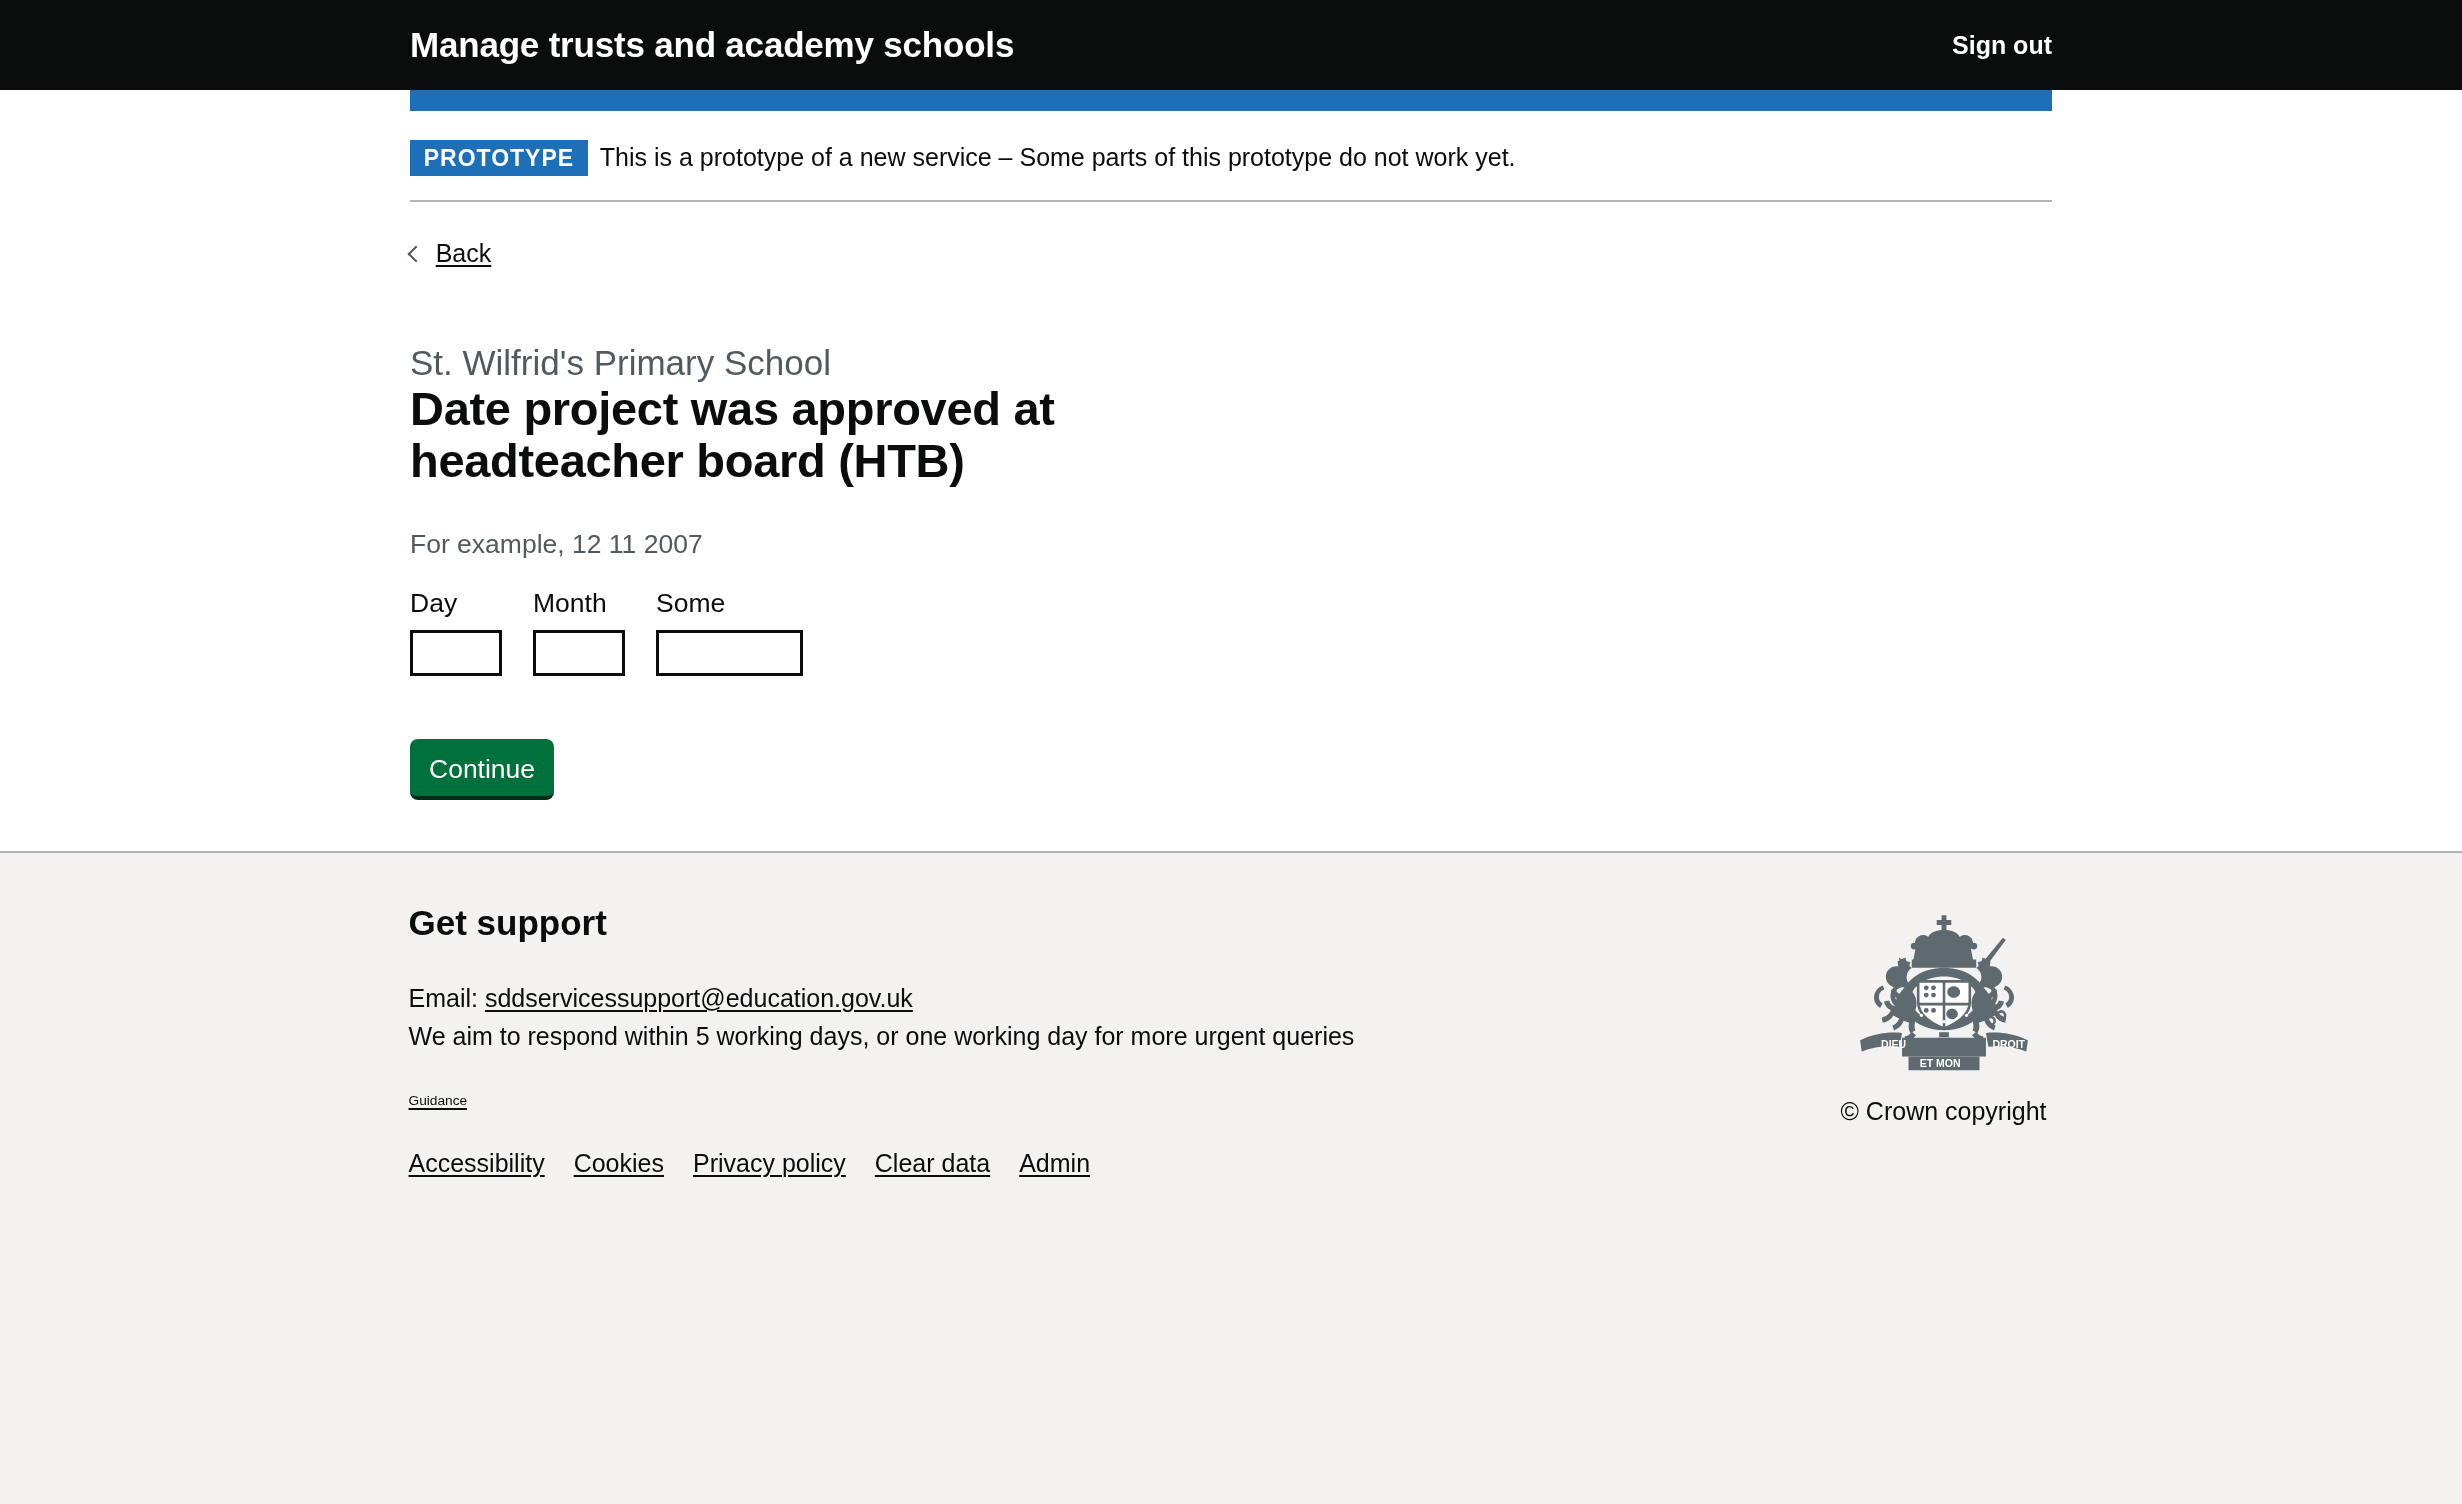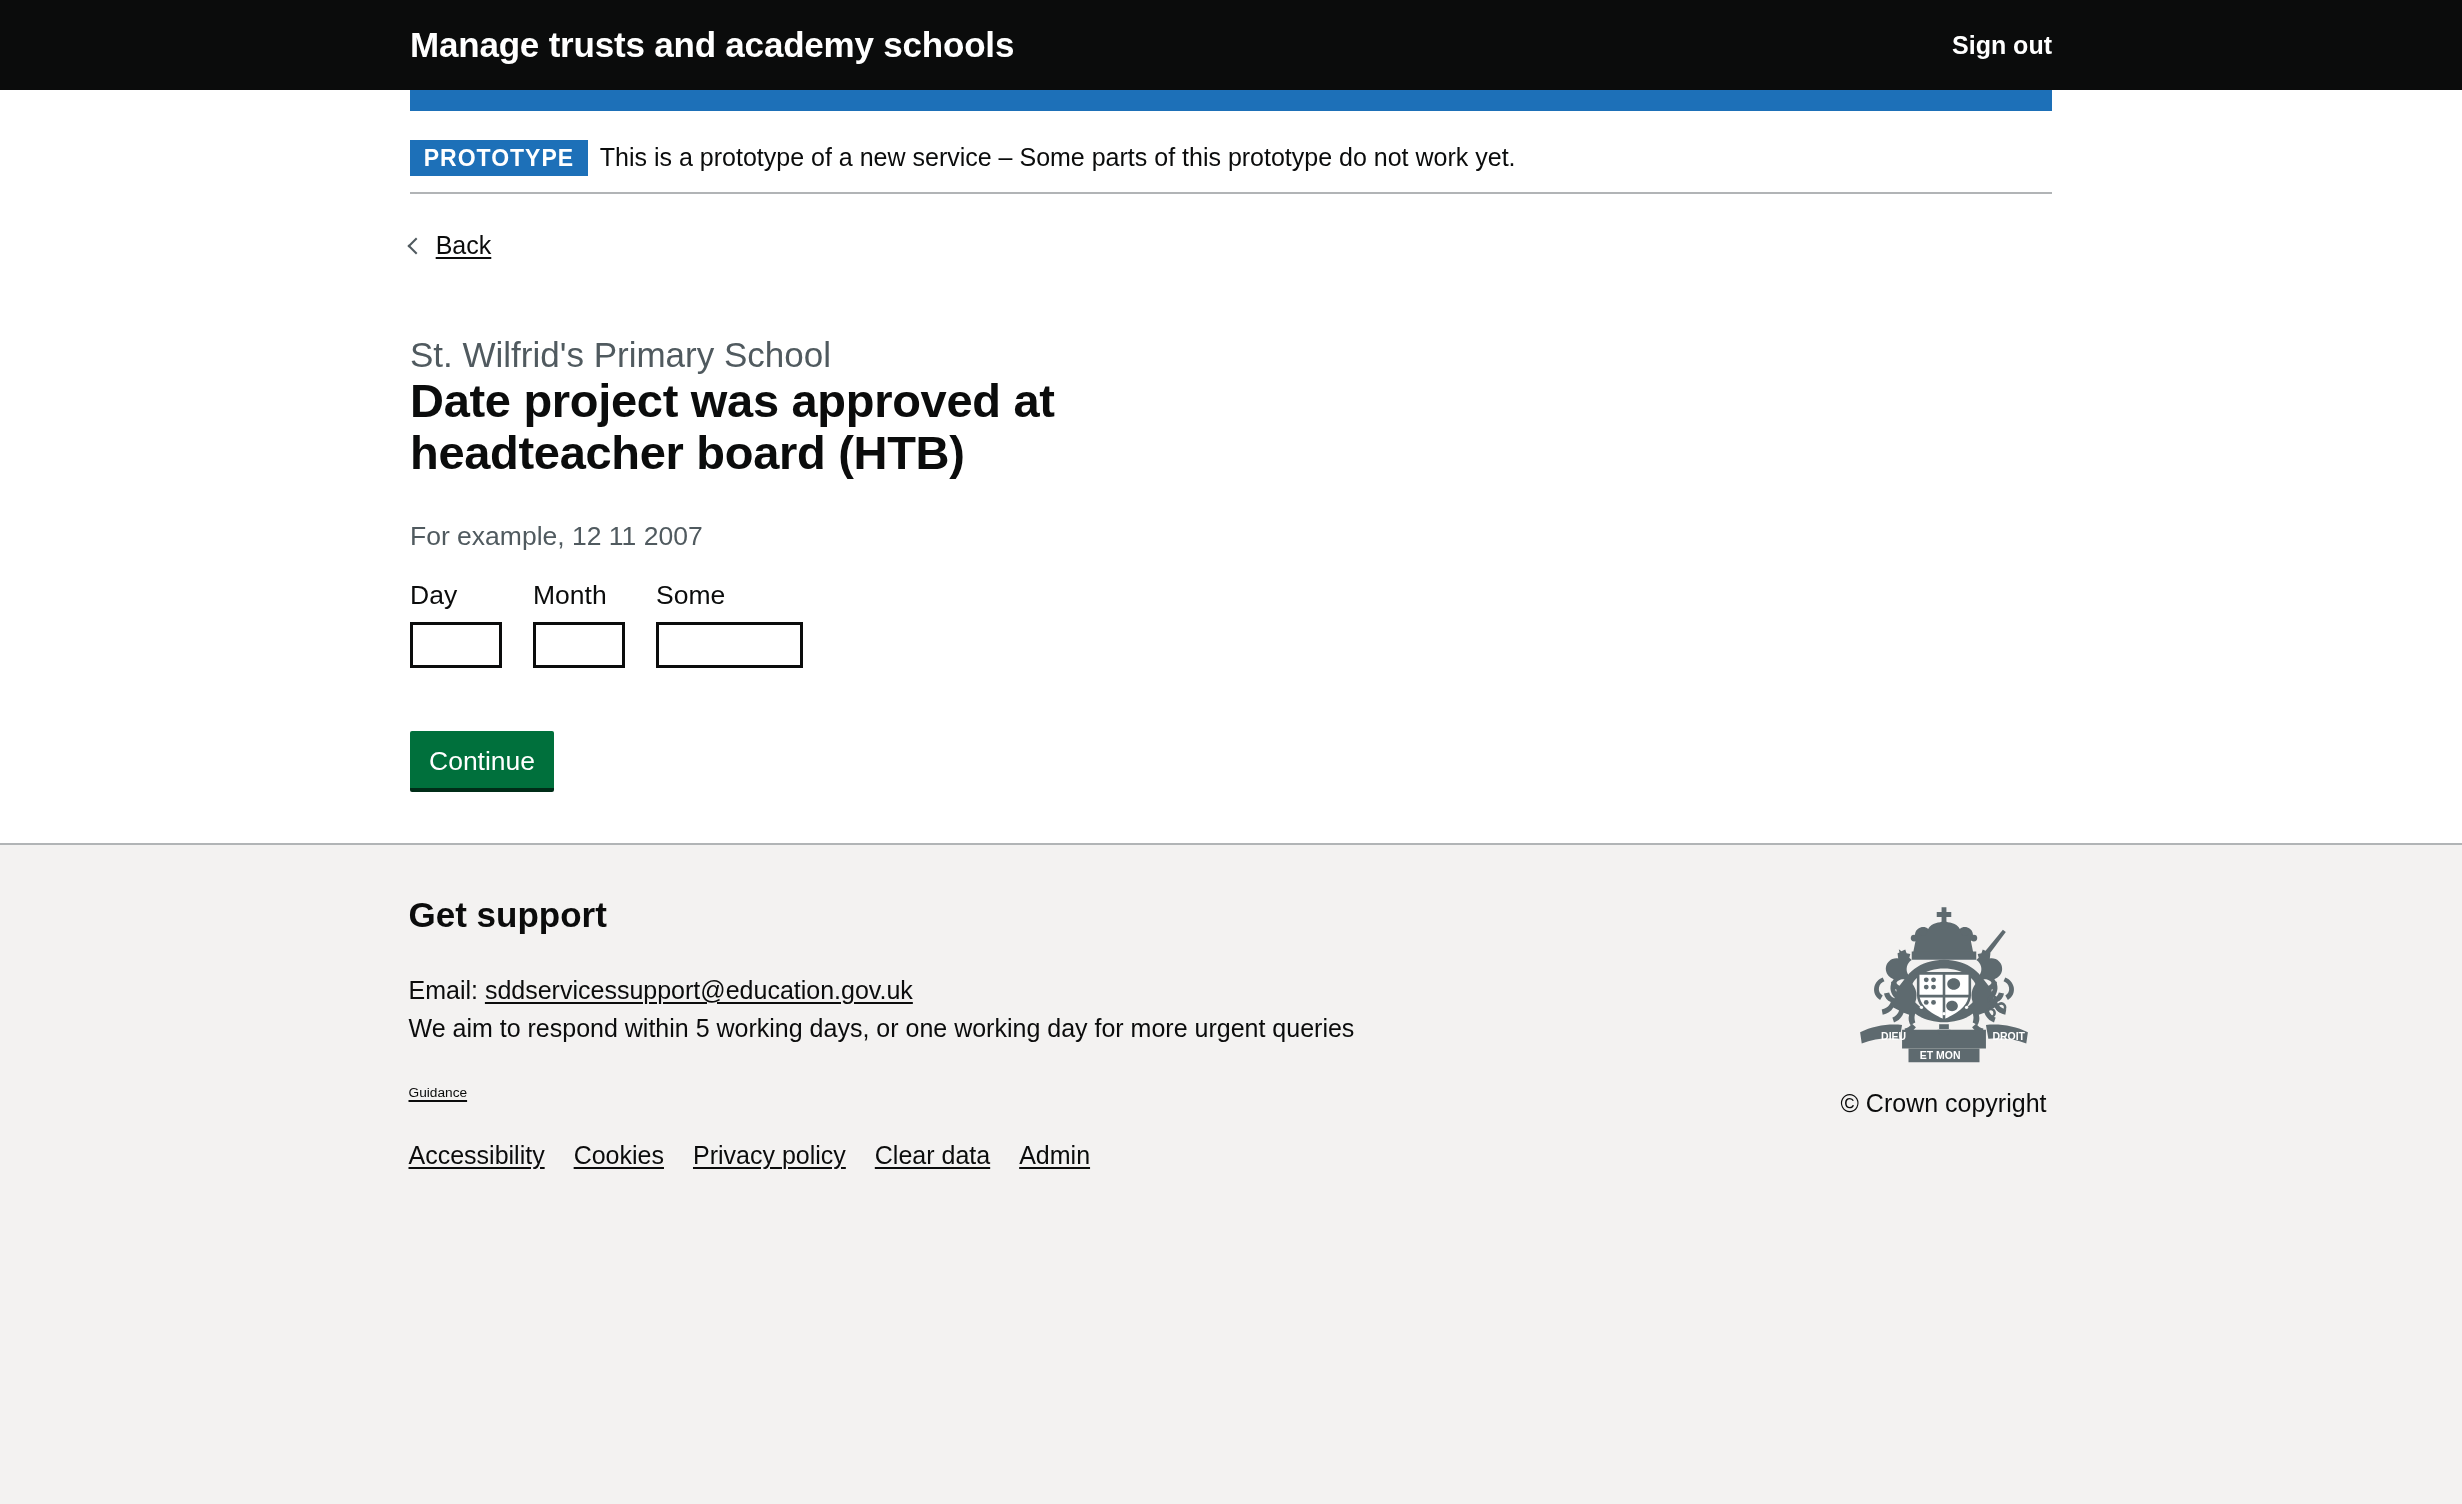--- a/index.html
+++ b/index.html
@@ -64,21 +64,21 @@
     margin: 0 auto;
     height: 20.5px;
     background: #1d70b8;
   }
 
   
   .phase-banner-wrap { width: 100%; background: #ffffff; }
   .phase-banner {
     width: 1642px;
     margin: 0 auto;
-    padding: 29px 0 16px 0;
+    padding: 29px 0 24px 0;
     border-bottom: 2.6px solid #b1b4b6;
     display: flex;
     align-items: center;
   }
   .phase-tag {
     display: inline-block;
     background: #1d70b8;
     color: #ffffff;
     font-size: 23px;
     font-weight: bold;
@@ -185,21 +185,21 @@
     display: inline-block;
     background: #00703c;
     color: #ffffff;
     border: none;
     border-bottom: 4.3px solid #002d18;
     font-family: "Liberation Sans", sans-serif;
     font-size: 26.5px;
     line-height: 1.2;
     padding: 14.5px 19px 11px 19px;
     cursor: pointer;
-    border-radius: 2px;
+    border-radius: 8px;
     text-align: center;
   }
 
   
   .footer {
     background: #f3f2f1;
     border-top: 2.6px solid #b1b4b6;
     width: 100%;
     flex: 1 0 auto;
     padding: 50px 3px 0 0;

